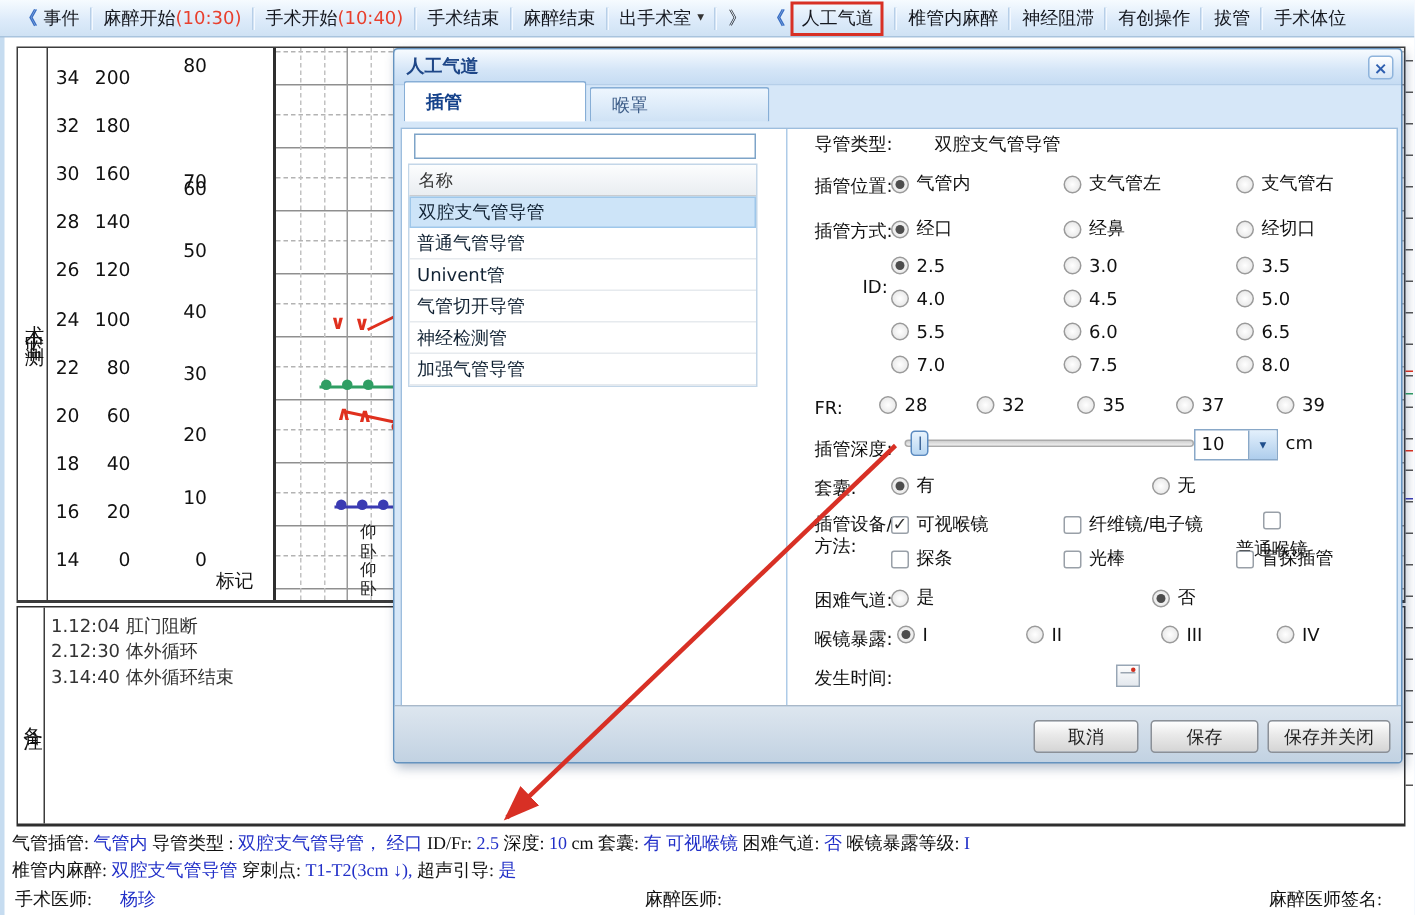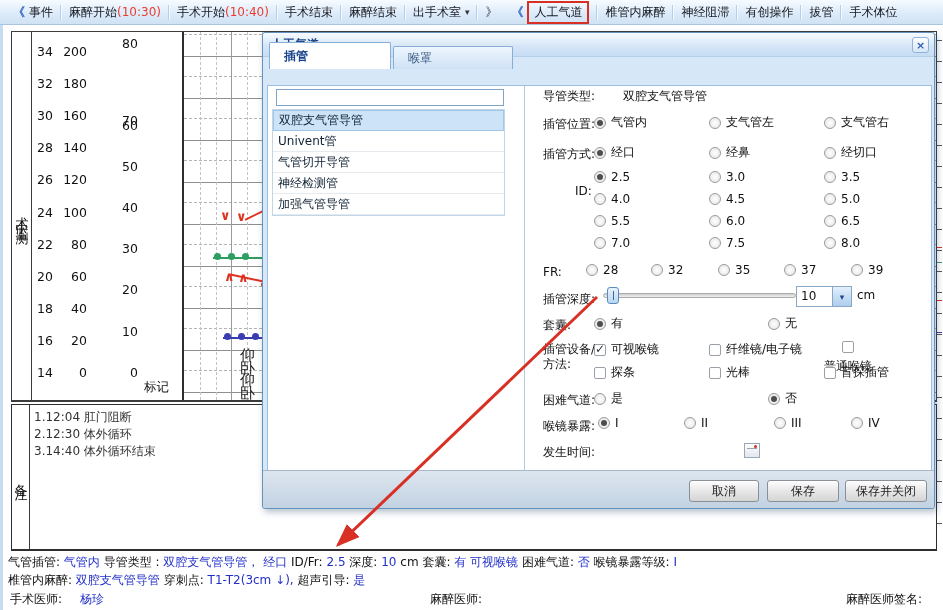--- a/index.html
+++ b/index.html
@@ -23,37 +23,37 @@
   .vtext{writing-mode:vertical-rl;text-orientation:upright;letter-spacing:5px;color:#111;font-size:13px;}
   .axis-num{position:absolute;text-align:right;color:#111;font-size:12.5px;}
   .grid{position:absolute;left:170px;top:0;right:0;bottom:0;border-left:2px solid #2e2e2e;overflow:hidden;}
   .hl-solid{position:absolute;left:0;right:0;height:1px;background:#8f8f8f;}
   .hl-dash{position:absolute;left:0;right:0;height:0;border-top:1px dashed #b3b3b3;}
   .vl-dash{position:absolute;top:0;bottom:0;width:0;border-left:1px dashed #c2c2c2;}
   .vl-solid{position:absolute;top:0;bottom:0;width:1px;background:#9a9a9a;}
   .dotmark{position:absolute;width:7px;height:7px;border-radius:50%;}
   .linemark{position:absolute;height:2px;}
   .glyphmark{position:absolute;font-weight:bold;font-size:13px;line-height:13px;}
-  .pos-label{position:absolute;font-size:15px;line-height:12.5px;width:13px;color:#222;}
+  .pos-label{position:absolute;font-size:11px;line-height:12.5px;width:13px;color:#222;}
   .notesbox{position:absolute;left:11px;top:404px;width:926px;height:147px;background:#fff;
     border:1px solid #2e2e2e;border-bottom-width:2px;box-sizing:border-box;z-index:1;}
   .notes-line{position:absolute;left:22px;color:#333;}
   .rtick{position:absolute;height:1px;width:5px;background:#555;z-index:2;}
   
   .dialog{position:absolute;left:262px;top:32px;width:673px;height:477px;background:#d6e7f8;
     border:1px solid #6593bf;border-radius:3px;box-shadow:2px 3px 7px rgba(40,70,110,.35);
     box-sizing:border-box;z-index:10;}
   .dlg-title{position:absolute;left:0;top:0;right:0;height:24px;
     background:linear-gradient(#f7fbff,#d4e5f7 60%,#c6dcf3);border-bottom:1px solid #b6cfe9;
     border-radius:3px 3px 0 0;display:flex;align-items:center;padding:0 8px;box-sizing:border-box;}
   .dlg-title span{font-weight:bold;color:#1f4788;}
   .dlg-close{position:absolute;right:5px;top:4px;width:17px;height:16px;border:1px solid #8fb4dc;border-radius:3px;
     background:linear-gradient(#ffffff,#d7e6f6);color:#2e5fb0;font-weight:bold;font-size:11px;
     display:flex;align-items:center;justify-content:center;cursor:pointer;box-sizing:border-box;}
-  .tabstrip{position:absolute;left:0;top:20px;right:0;height:16px;}
+  .tabstrip{position:absolute;left:0;top:32px;right:0;height:16px;}
   .tab{position:absolute;bottom:0;box-sizing:border-box;display:flex;align-items:center;padding-left:14px;
     border:1px solid #87aed6;border-bottom:none;border-radius:2px 2px 0 0;cursor:pointer;}
   .tab.active{left:6px;width:122px;height:27px;background:#fff;font-weight:bold;color:#15428b;z-index:3;}
   .tab.inactive{left:130px;width:120px;height:23px;background:linear-gradient(#eef6fe,#cfe2f5);color:#3d5d88;}
   .dlg-content{position:absolute;left:4px;top:52px;width:665px;height:386px;background:#fff;
     border:1px solid #9dbede;box-sizing:border-box;}
   .search-input{position:absolute;left:8px;top:3px;width:228px;height:17px;border:1px solid #7ea4c8;
     box-sizing:border-box;font-size:12px;padding:0 3px;}
   .list{position:absolute;left:4px;top:23px;width:233px;border:1px solid #c3d6e8;border-top:1px solid #c3d6e8;box-sizing:border-box;}
   .list-header{height:21px;background:linear-gradient(#fcfdfe,#e9edf1);border-bottom:1px solid #c9ccd0;
@@ -86,21 +86,21 @@
   .calbtn{position:absolute;width:16px;height:15px;border:1px solid #98a6b5;background:linear-gradient(#fdfdfd,#e3e8ee);
       box-sizing:border-box;cursor:pointer;}
   .calbtn::before{content:"";position:absolute;left:2px;top:4px;right:2px;height:1px;background:#9aa5b1;}
   .calbtn::after{content:"";position:absolute;right:2px;top:1px;width:3px;height:3px;border-radius:50%;background:#d03020;}
   .dlg-footer{position:absolute;left:0;bottom:0;right:0;height:37px;border-top:1px solid #a9b8c8;
       background:linear-gradient(#dde6ef,#c2d2e2);border-radius:0 0 3px 3px;}
   .btn{position:absolute;top:9px;height:22px;border:1px solid #8b9097;border-radius:3px;
       background:linear-gradient(#fefefe,#e9e9e9 45%,#d5d5d5);display:flex;align-items:center;justify-content:center;
       color:#222;cursor:pointer;box-sizing:border-box;}
   
-  .status-line{position:absolute;left:8px;white-space:nowrap;}
+  .status-line{position:absolute;left:8px;white-space:nowrap;font-family:Liberation Serif, serif;}
   .seg-k{color:#111;}
   .seg-v{color:#2230c8;}
   .ann-svg{position:absolute;left:0;top:0;z-index:30;pointer-events:none;}
   .left-edge{position:absolute;left:0;top:0;width:3px;height:610px;background:#c6dcf0;z-index:0;}
 </style>
 </head>
 <body>
 
 <div class="stage">
   <div class="left-edge"></div>
@@ -333,22 +333,24 @@
       <span>人工气道</span>
     </div>
     <div class="dlg-close">×</div>
     <div class="tabstrip">
       <div class="tab active">插管</div>
       <div class="tab inactive">喉罩</div>
     </div>
     <div class="dlg-content">
       <input class="search-input" value="" style="">
       <div class="list">
+        <div class="list-header">名称</div>
         <div id="listRows">
             <div class="list-row selected">双腔支气管导管</div>
+            <div class="list-row">普通气管导管</div>
             <div class="list-row">Univent管</div>
             <div class="list-row">气管切开导管</div>
             <div class="list-row">神经检测管</div>
             <div class="list-row">加强气管导管</div>
           </div>
       </div>
       <div class="panel-sep"></div>
       <div class="form" id="form">
           <div class="frm-label" style="left: 17px; top: 2px;">导管类型:</div>
           <div class="frm-text" style="left: 97px; top: 2px; font-weight: 400;">双腔支气管导管</div>

